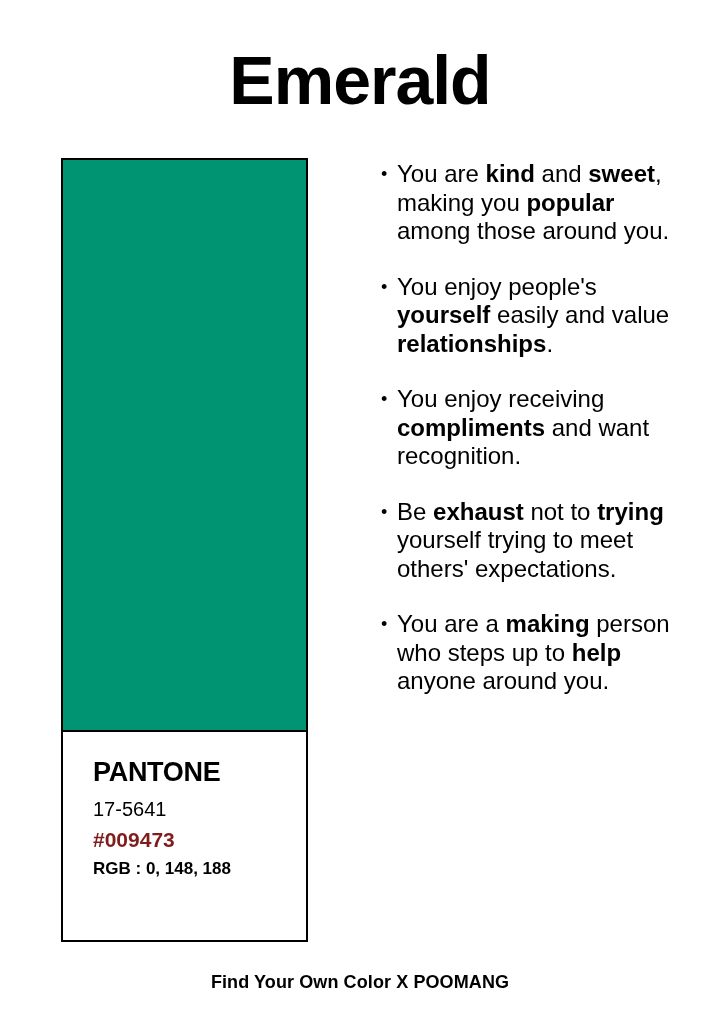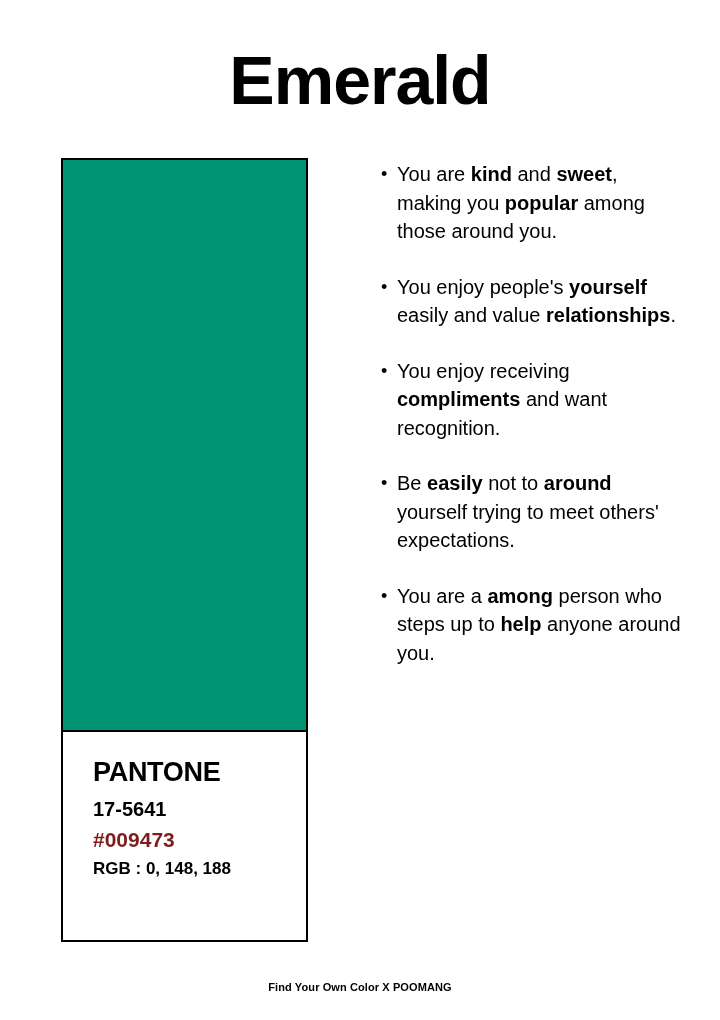--- a/index.html
+++ b/index.html
@@ -67,21 +67,21 @@
   }
   .pantone-word {
     font-size: 27px;
     font-weight: bold;
     letter-spacing: -0.3px;
     line-height: 1.1;
     margin-bottom: 8px;
   }
   .pantone-code {
     font-size: 20px;
-    font-weight: bold;
+    font-weight: normal;
     line-height: 1.35;
     margin-bottom: 3px;
   }
   .hex {
     font-size: 21px;
     font-weight: bold;
     color: #7f1d1d;
     line-height: 1.35;
     margin-bottom: 3px;
   }
@@ -106,32 +106,32 @@
   .bullet {
     width: 16px;
     flex: none;
     font-size: 18px;
     line-height: 28.5px;
     text-align: left;
     color: #000;
   }
   .trait-text {
     flex: 1;
-    font-size: 20px;
+    font-size: 24px;
     line-height: 28.5px;
   }
   .trait-text b { font-weight: bold; }
 
   .footer {
     position: absolute;
     left: 0;
     bottom: 27px;
     width: 720px;
     text-align: center;
-    font-size: 11px;
+    font-size: 18px;
     font-weight: bold;
     letter-spacing: 0.1px;
   }
 </style>
 </head>
 <body>
 
 <div class="page">
 
   <div class="title">Emerald</div>
@@ -155,23 +155,23 @@
       <div class="trait">
         <div class="bullet">•</div>
         <div class="trait-text"><span>You enjoy people's </span><b>yourself</b><span> easily and value </span><b>relationships</b><span>.</span></div>
       </div>
       <div class="trait">
         <div class="bullet">•</div>
         <div class="trait-text"><span>You enjoy receiving </span><b>compliments</b><span> and want recognition.</span></div>
       </div>
       <div class="trait">
         <div class="bullet">•</div>
-        <div class="trait-text"><span>Be </span><b>easily</b><span> not to </span><b>around</b><span> yourself trying to meet others' expectations.</span></div>
+        <div class="trait-text"><span>Be </span><b>exhaust</b><span> not to </span><b>trying</b><span> yourself trying to meet others' expectations.</span></div>
       </div>
       <div class="trait">
         <div class="bullet">•</div>
-        <div class="trait-text"><span>You are a </span><b>among</b><span> person who steps up to </span><b>help</b><span> anyone around you.</span></div>
+        <div class="trait-text"><span>You are a </span><b>making</b><span> person who steps up to </span><b>help</b><span> anyone around you.</span></div>
       </div>
     </div>
 
   <div class="footer">Find Your Own Color X POOMANG</div>
 
 </div>
 
 </body></html>

